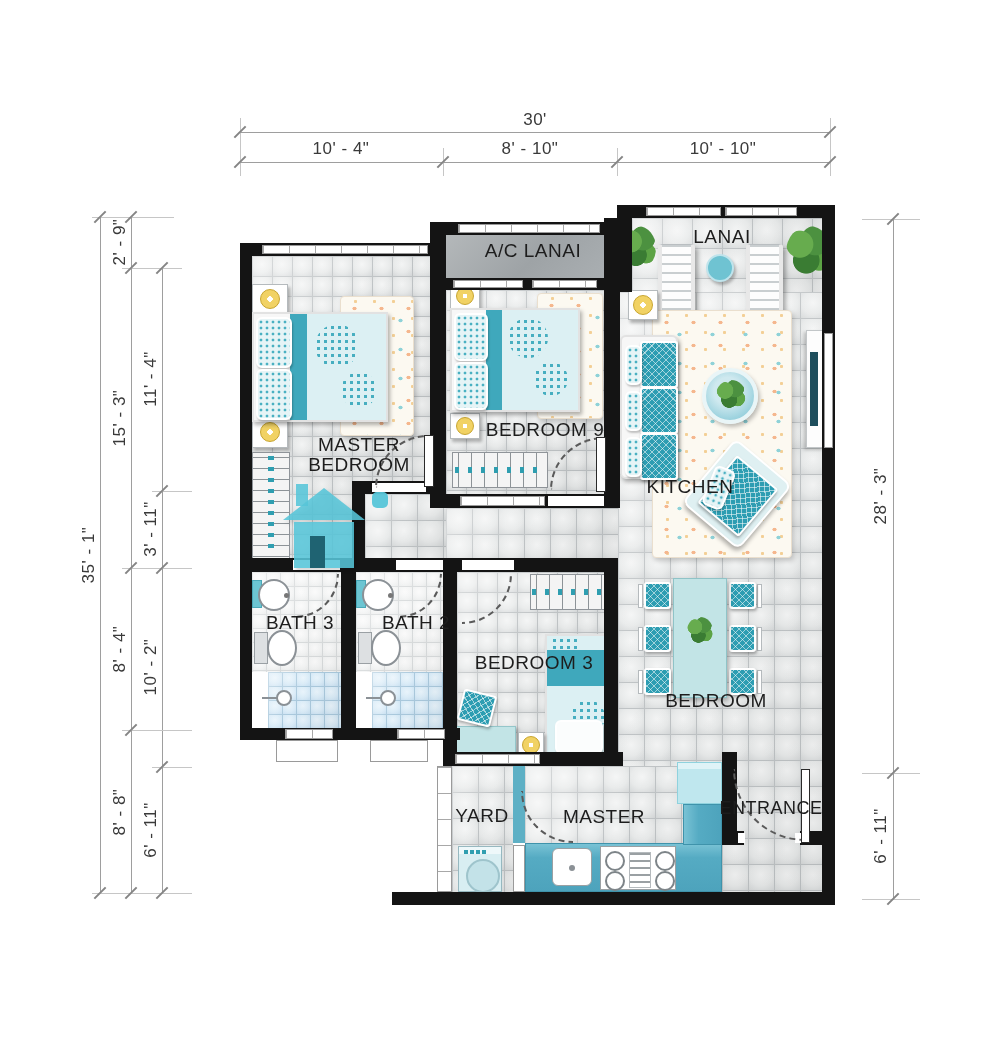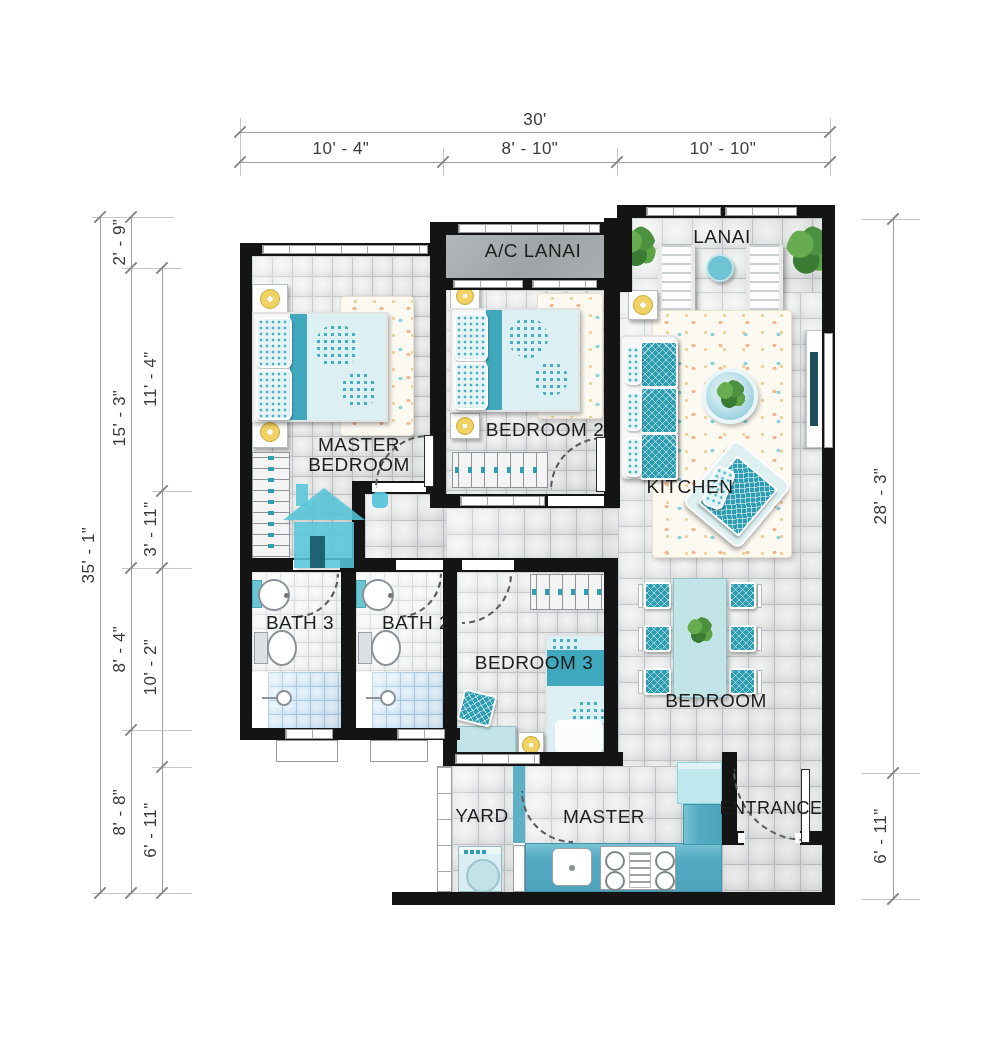--- a/index.html
+++ b/index.html
@@ -317,21 +317,21 @@
         <div class="roof"></div>
         <div class="body"></div>
         <div class="door"></div>
     </div>
     <div class="wm-dot" style="left:372px;top:492px;width:16px;height:16px;"></div>
   </div>
 
   <div class="rl" style="left:533px;top:251px;">A/C LANAI</div>
   <div class="rl" style="left:722px;top:237px;">LANAI</div>
   <div class="rl wrap" style="left:359px;top:455px;">MASTER BEDROOM</div>
-  <div class="rl" style="left:545px;top:430px;">BEDROOM 2</div>
+  <div class="rl" style="left:545px;top:430px;">BEDROOM 9</div>
   <div class="rl" style="left:690px;top:487px;">KITCHEN</div>
   <div class="rl" style="left:300px;top:623px;">BATH 3</div>
   <div class="rl" style="left:392px;top:623px;margin-left:24px;">BATH 2</div>
   <div class="rl" style="left:534px;top:663px;">BEDROOM 3</div>
   <div class="rl" style="left:716px;top:701px;">BEDROOM</div>
   <div class="rl" style="left:482px;top:816px;">YARD</div>
   <div class="rl" style="left:604px;top:817px;">MASTER</div>
   <div class="rl" style="left:771px;top:808px;font-size:18px;">ENTRANCE</div>
 
   <div class="dl" style="left:240px;top:132px;width:590px;height:1px;"></div>

